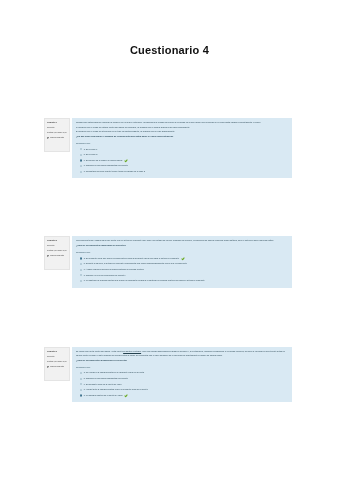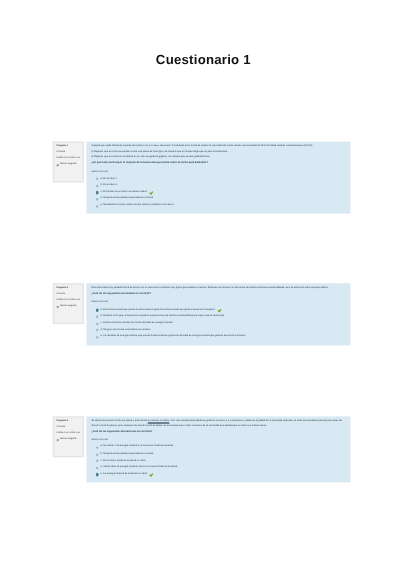--- a/index.html
+++ b/index.html
@@ -175,21 +175,21 @@
     border: solid #6aa81f;
     border-width: 0 0.55px 0.55px 0;
     transform: rotate(42deg);
   }
 </style>
 </head>
 <body>
 
 <div class="page">
 
-  <h1 class="doc-title">Cuestionario 1</h1>
+  <h1 class="doc-title">Cuestionario 4</h1>
 
   <div class="qblock" id="qblock-0" style="top:111px;">
     <div class="qinfo">
       <div class="line strong">Pregunta 1</div>
       <div class="line">Correcta</div>
       <div class="line">Puntúa 1,00 sobre 1,00</div>
       <div class="flagline">
         <span class="flag-icon"></span>
         <span>Marcar pregunta</span>
       </div>

